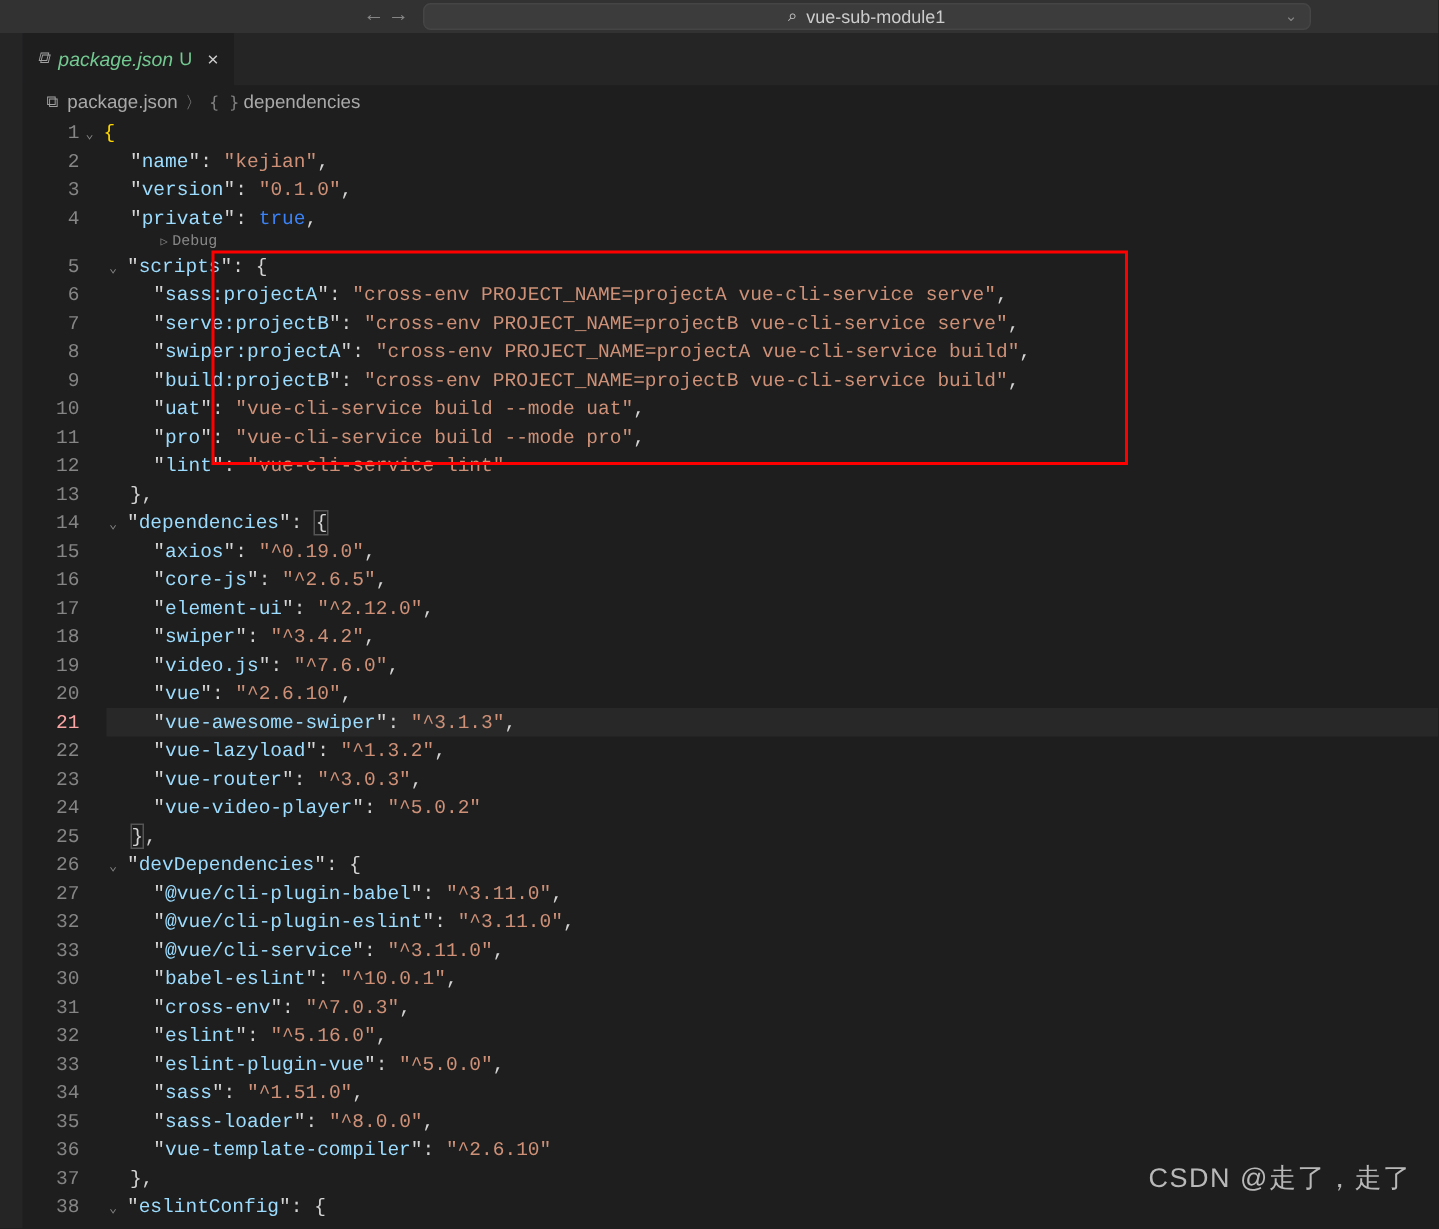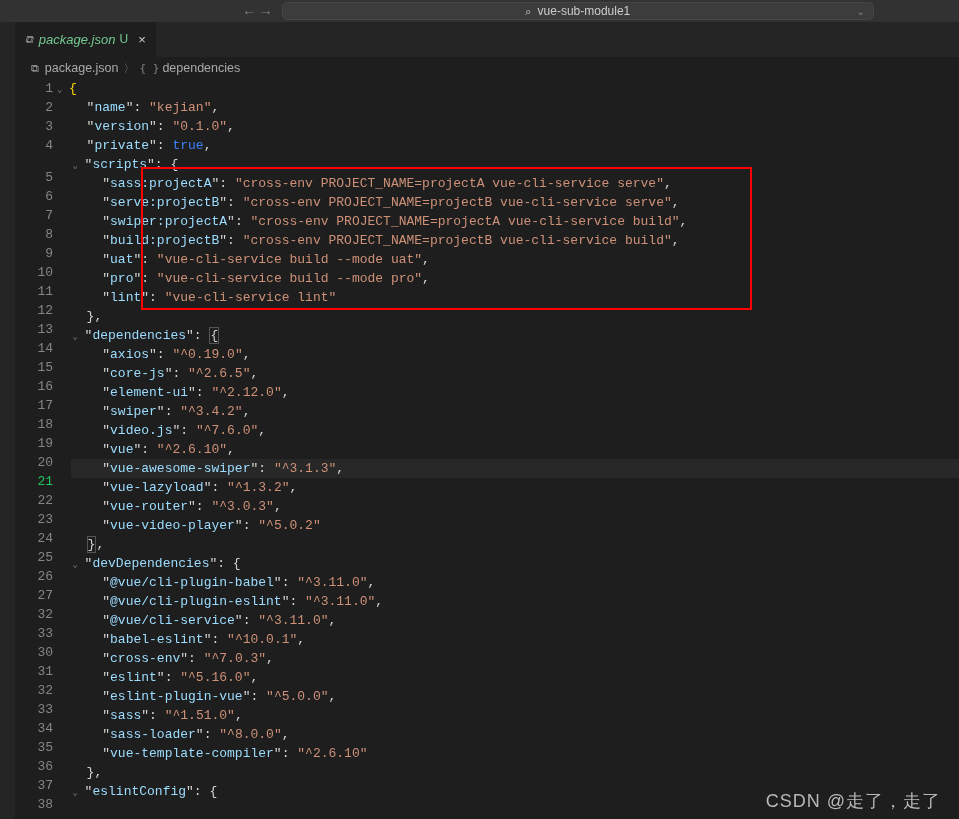--- a/index.html
+++ b/index.html
@@ -100,21 +100,21 @@
     }
     .gutter {
       width: 56px;
       text-align: right;
       color: #858585;
       padding-right: 18px;
       user-select: none;
       font-size: 13px;
     }
     .gutter .line { height: 19px; line-height: 19px; }
-    .gutter .line.current { color: #22c55e; }
+    .gutter .line.current { color: #fca5a5; }
     .code {
       flex: 1;
       font-size: 13px;
       position: relative;
     }
     .code .line { height: 19px; line-height: 19px; white-space: pre; }
     .code .line.current { background: #282828; }
     .code .debug-line { height: 13px; line-height: 13px; font-size: 10px; color: #888; padding-left: 36px; }
     .code .debug-line .tri { font-size: 8px; margin-right: 3px; }
     .collapse-caret { color: #858585; font-size: 9px; display: inline-block; width: 12px; margin-left: -14px; }
@@ -130,21 +130,21 @@
       left: 70px;
       top: 88px;
       width: 611px;
       height: 143px;
       pointer-events: none;
       z-index: 5;
     }
     .watermark {
       position: absolute;
       right: 18px;
-      bottom: 6px;
+      bottom: 22px;
       color: #b8b8b8;
       font-size: 18px;
       font-family: sans-serif;
       letter-spacing: 1px;
       pointer-events: none;
     }
   </style>
 </head>
 <body>
 
@@ -220,20 +220,21 @@
       <div class="line">36</div>
       <div class="line">37</div>
       <div class="line">38</div>
     </div>
   <div class="code" id="code">
     <div class="highlight-box"></div>
   <div class="line"><span class="collapse-caret">⌄</span><span class="sy">{</span></div>
       <div class="line">  <span class="sp">"</span><span class="sk">name</span><span class="sp">"</span><span class="sp">: </span><span class="ss">"kejian"</span><span class="sp">,</span></div>
       <div class="line">  <span class="sp">"</span><span class="sk">version</span><span class="sp">"</span><span class="sp">: </span><span class="ss">"0.1.0"</span><span class="sp">,</span></div>
       <div class="line">  <span class="sp">"</span><span class="sk">private</span><span class="sp">"</span><span class="sp">: </span><span class="sc">true</span><span class="sp">,</span></div>
+      <div class="debug-line"><span class="tri">▷</span>Debug</div>
       <div class="line">  <span class="collapse-caret">⌄</span><span class="sp">"</span><span class="sk">scripts</span><span class="sp">"</span><span class="sp">: {</span></div>
       <div class="line">    <span class="sp">"</span><span class="sk">sass:projectA</span><span class="sp">"</span><span class="sp">: </span><span class="ss">"cross-env PROJECT_NAME=projectA vue-cli-service serve"</span><span class="sp">,</span></div>
       <div class="line">    <span class="sp">"</span><span class="sk">serve:projectB</span><span class="sp">"</span><span class="sp">: </span><span class="ss">"cross-env PROJECT_NAME=projectB vue-cli-service serve"</span><span class="sp">,</span></div>
       <div class="line">    <span class="sp">"</span><span class="sk">swiper:projectA</span><span class="sp">"</span><span class="sp">: </span><span class="ss">"cross-env PROJECT_NAME=projectA vue-cli-service build"</span><span class="sp">,</span></div>
       <div class="line">    <span class="sp">"</span><span class="sk">build:projectB</span><span class="sp">"</span><span class="sp">: </span><span class="ss">"cross-env PROJECT_NAME=projectB vue-cli-service build"</span><span class="sp">,</span></div>
       <div class="line">    <span class="sp">"</span><span class="sk">uat</span><span class="sp">"</span><span class="sp">: </span><span class="ss">"vue-cli-service build --mode uat"</span><span class="sp">,</span></div>
       <div class="line">    <span class="sp">"</span><span class="sk">pro</span><span class="sp">"</span><span class="sp">: </span><span class="ss">"vue-cli-service build --mode pro"</span><span class="sp">,</span></div>
       <div class="line">    <span class="sp">"</span><span class="sk">lint</span><span class="sp">"</span><span class="sp">: </span><span class="ss">"vue-cli-service lint"</span><span class="sp"></span></div>
       <div class="line">  <span class="sp">},</span></div>
       <div class="line">  <span class="collapse-caret">⌄</span><span class="sp">"</span><span class="sk">dependencies</span><span class="sp">"</span><span class="sp">: </span><span class="sp brace-hl">{</span></div>

